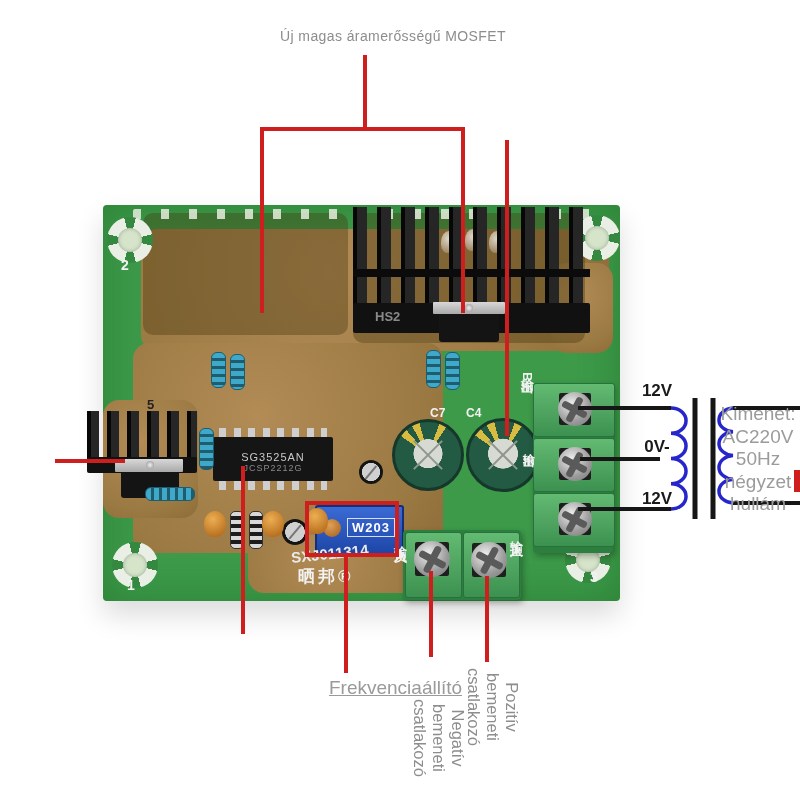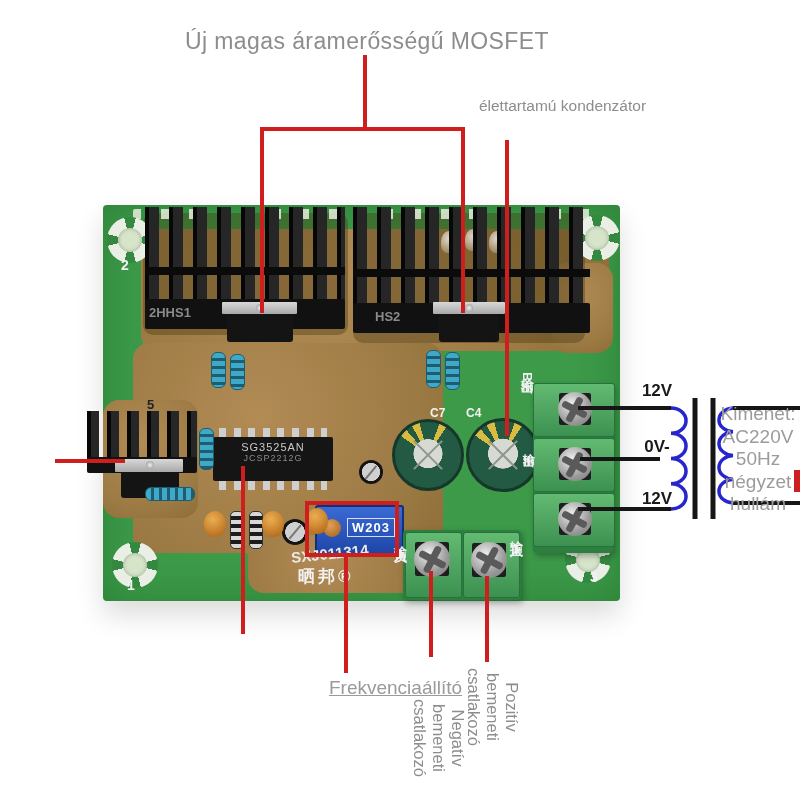--- a/index.html
+++ b/index.html
@@ -94,49 +94,41 @@
     <div class="wm" style="left:386px;top:26px;"></div>
 
     <div class="hole" style="left:4px;top:12px;"></div>
     <div class="hole" style="left:9px;top:337px;"></div>
     <div class="hole" style="left:462px;top:332px;"></div>
     <div class="hole" style="left:471px;top:10px;"></div>
     <span class="silk" style="left:18px;top:52px;font-size:14px;">2</span>
     <span class="silk" style="left:24px;top:372px;font-size:14px;">1</span>
     <span class="silk" style="left:487px;top:364px;font-size:14px;">3</span>
 
-    <div class="hs" style="left:42px;top:2px;width:200px;height:130px;">
-      <div class="fins" style="height:96px;"></div>
-      <div class="rail" style="top:60px;height:8px;"></div>
-      <div class="hsbase" style="top:92px;height:30px;"></div>
-      <span class="silk" style="left:4px;top:98px;font-size:13px;color:#8a8a8a;">2HHS1</span>
-      <div class="mtab" style="left:77px;top:95px;width:75px;height:12px;"></div>
-      <div class="mbody" style="left:82px;top:107px;width:66px;height:28px;"></div>
-    </div>
 
     <div class="hs" style="left:250px;top:2px;width:237px;height:134px;">
       <div class="fins" style="height:100px;"></div>
       <div class="rail" style="top:62px;height:8px;"></div>
       <div class="hsbase" style="top:96px;height:30px;"></div>
       <span class="silk" style="left:22px;top:102px;font-size:13px;color:#8a8a8a;">HS2</span>
       <div class="mtab" style="left:80px;top:95px;width:72px;height:12px;"></div>
       <div class="mbody" style="left:86px;top:107px;width:60px;height:28px;"></div>
     </div>
 
     <span class="silk" style="left:44px;top:192px;font-size:13px;color:#222;">5</span>
     <div class="hs" style="left:-16px;top:206px;width:110px;height:88px;">
       <div class="fins" style="height:52px;background:repeating-linear-gradient(90deg,#070707 0 4px,#262626 4px 12px,rgba(0,0,0,0) 12px 20px);"></div>
       <div class="hsbase" style="top:46px;height:16px;"></div>
       <div class="mtab" style="left:28px;top:48px;width:68px;height:13px;"></div>
       <div class="mbody" style="left:34px;top:61px;width:58px;height:26px;"></div>
     </div>
     <div class="rh" style="left:42px;top:282px;width:48px;"></div>
 
     <div class="dip" style="left:110px;top:232px;width:120px;height:44px;">
-      <div style="margin-top:4px;font-size:11px;letter-spacing:1px;">SG3525AN</div>
+      <div style="margin-top:14px;font-size:11px;letter-spacing:1px;">SG3525AN</div>
       <div style="font-size:9px;color:#8a8a8a;letter-spacing:1px;">JCSP2212G</div>
     </div>
 
     <span class="silk" style="left:327px;top:201px;font-size:12px;">C7</span>
     <span class="silk" style="left:363px;top:201px;font-size:12px;">C4</span>
     <div class="ecap" style="left:289px;top:214px;width:66px;height:66px;"></div>
     <div class="ecap" style="left:363px;top:213px;width:68px;height:68px;"></div>
     <div class="scap" style="left:179px;top:314px;width:26px;height:26px;"></div>
     <div class="scap" style="left:256px;top:255px;width:24px;height:24px;"></div>
 
@@ -198,24 +190,23 @@
   <span class="abs" style="left:634px;top:437px;width:46px;text-align:center;font-size:17px;font-weight:bold;color:#1a1a1a;">0V-</span>
   <span class="abs" style="left:634px;top:489px;width:46px;text-align:center;font-size:17px;font-weight:bold;color:#1a1a1a;">12V</span>
   <div class="abs" style="left:710px;top:403px;width:96px;text-align:center;font-size:19px;line-height:22.5px;color:#9b9b9b;">
     <span style="display:block;">Kimenet:</span>
     <span style="display:block;">AC220V</span>
     <span style="display:block;">50Hz</span>
     <span style="display:block;">négyzet</span>
     <span style="display:block;">hullám</span>
   </div>
 
-  <div class="abs gray-label" style="left:157px;top:28px;width:420px;text-align:center;font-size:23px;letter-spacing:.4px;">Új magas áramerősségű MOSFET</div>
+  <div class="abs gray-label" style="left:183px;top:28px;width:420px;text-align:center;font-size:14px;letter-spacing:.4px;">Új magas áramerősségű MOSFET</div>
 
   <div class="abs gray-label" style="left:445px;top:96px;width:235px;text-align:center;font-size:15.5px;line-height:19px;">
-    <span style="display:block;">élettartamú kondenzátor</span>
   </div>
 
 
   <div class="abs" style="left:293px;top:676px;width:205px;text-align:center;font-size:19px;line-height:23px;color:#9a9a9a;">
     <span style="display:block;text-decoration:underline;">Frekvenciaállító</span>
   </div>
 
   <div class="abs vrot gray-label" style="left:388px;top:709px;width:100px;height:58px;font-size:16.5px;line-height:19px;">
     <span style="display:block;">Negatív</span>
     <span style="display:block;">bemeneti</span>

